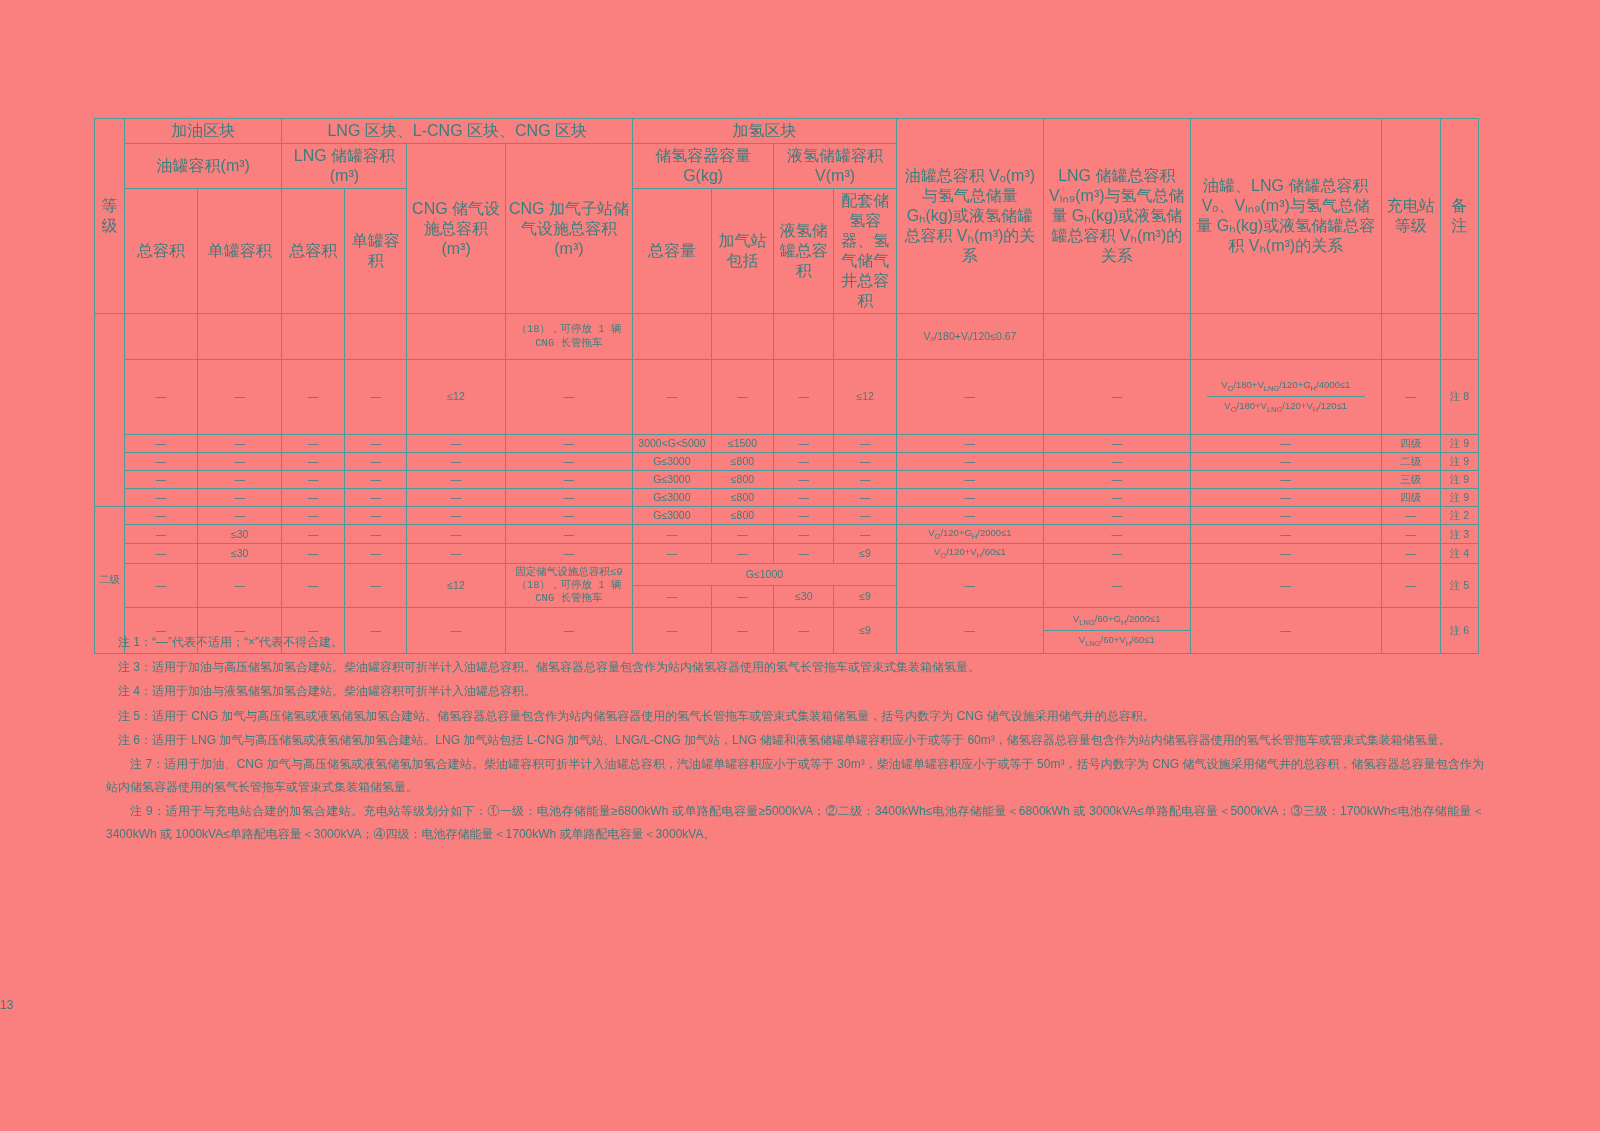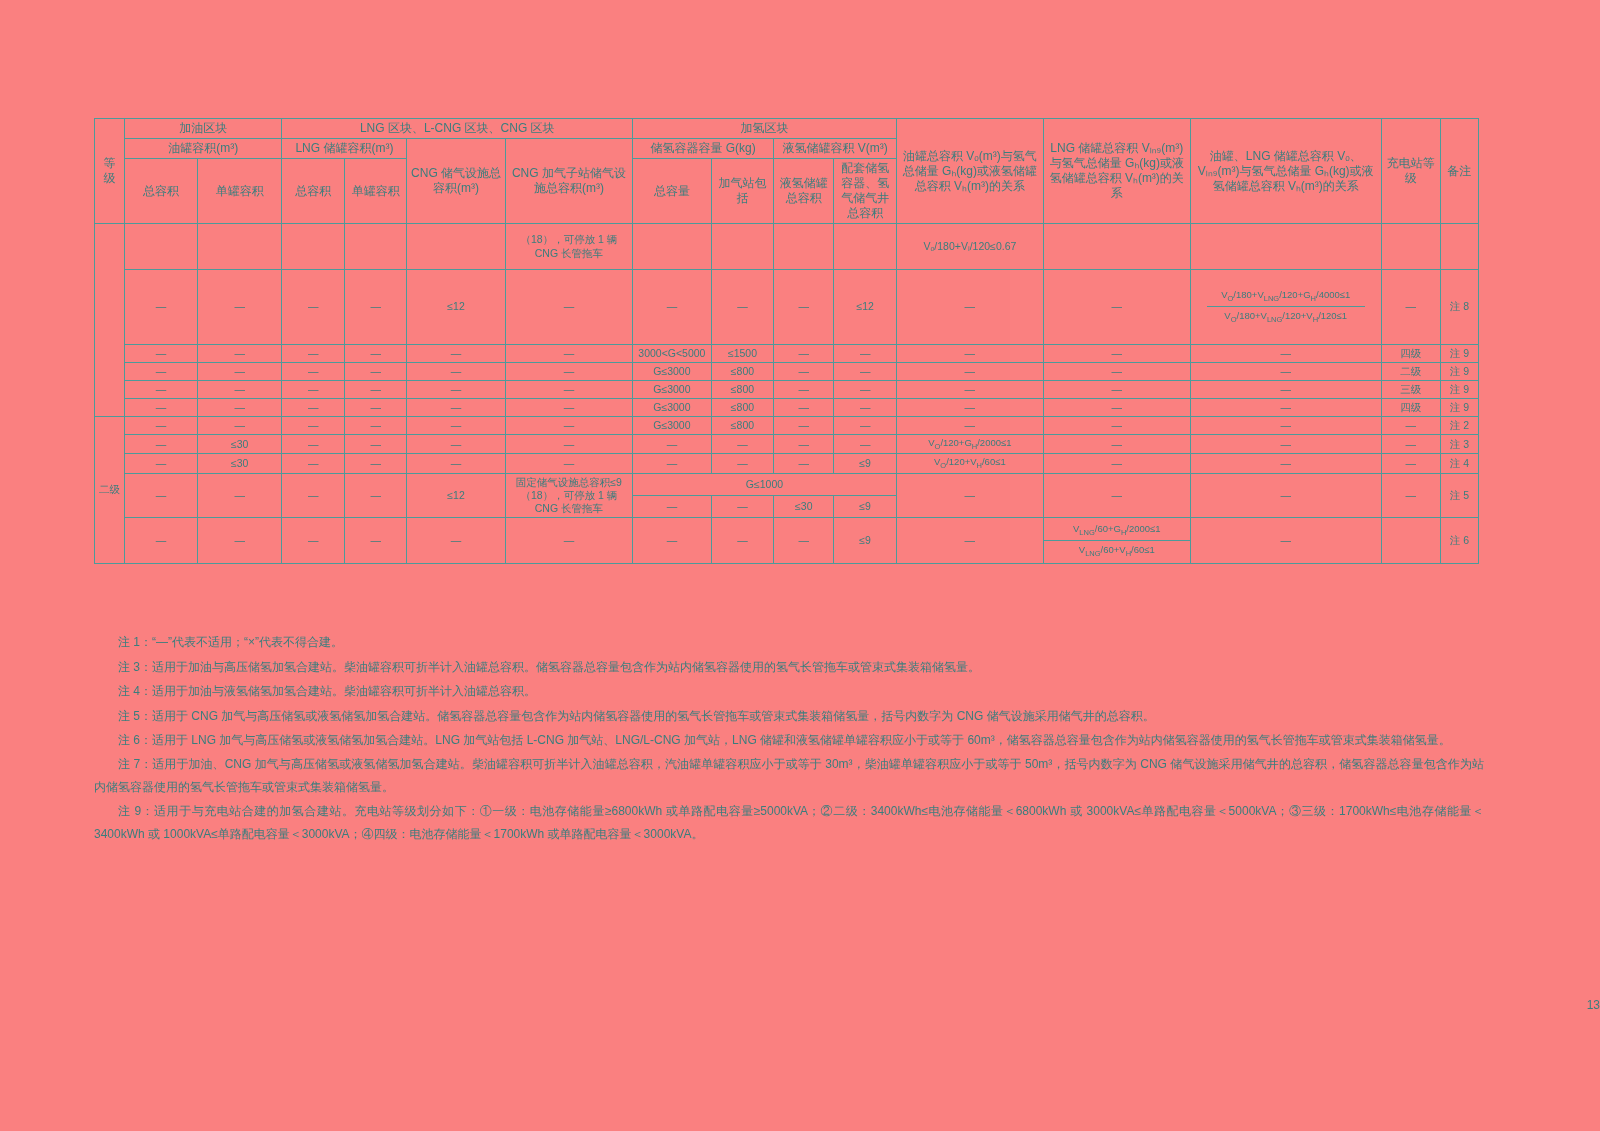--- a/index.html
+++ b/index.html
@@ -37,25 +37,25 @@
     color: #3a7d7d;
   }
   table.spec th, table.spec td {
     border: 1px solid #4d9a9a;
     padding: 2px 3px;
     text-align: center;
     vertical-align: middle;
     font-weight: normal;
   }
   table.spec th {
-    font-size: 12px;
+    font-size: 16px;
   }
   .outer-left { border-left: 2px solid #4d9a9a; }
   .outer-right { border-right: 2px solid #4d9a9a; }
-  .cell-l { text-align: left; }
+  .cell-l { text-align: left; font-family: Liberation Mono, monospace; }
   .tall { height: 46px; }
   .grade-cell { width: 26px; }
   .small { font-size: 9.5px; }
   sub { font-size: 7.5px; }
   
   .notes {
     position: absolute;
     left: 94px;
     top: 630px;
     width: 1390px;
@@ -64,27 +64,28 @@
     color: #3a7d7d;
   }
   .notes p {
     margin: 0;
     text-indent: 24px;
     text-align: justify;
   }
   .notes p.multi {
     text-indent: 24px;
     line-height: 1.95;
+    margin-left: 12px;
   }
   .pagenum {
     position: absolute;
     top: 998px;
     left: 0;
     width: 1600px;
-    text-align: right;
+    text-align: left;
     font-size: 12px;
     color: #3a7d7d;
   }
 </style>
 </head>
 <body>
 
 <div class="page">
 
   <div class="tbl-wrap">

